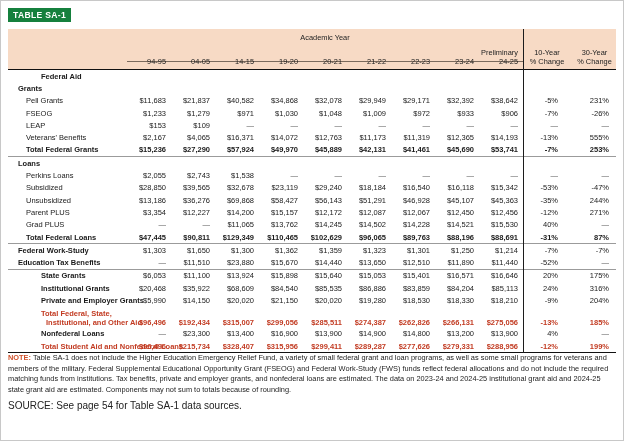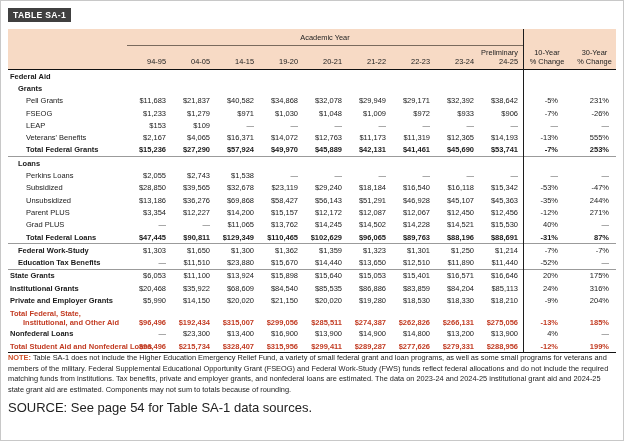--- a/index.html
+++ b/index.html
@@ -3,50 +3,50 @@
 <meta charset="utf-8">
 <style>
   html,body{margin:0;padding:0;}
   body{
     width:624px;height:441px;box-sizing:border-box;overflow:hidden;
     background:#ffffff;border:1px solid #c8c8c8;
     font-family:"Liberation Sans",sans-serif;color:#1a1a1a;
     padding:7px 7px 0 7px;
   }
   .title-row{display:flex;align-items:flex-start;gap:6px;margin-bottom:7px;}
-  .badge{background:#404040;color:#fff;font-weight:bold;font-size:8.6px;
+  .badge{background:#15803d;color:#fff;font-weight:bold;font-size:8.6px;
     padding:2px 5px 2px 5px;letter-spacing:.3px;white-space:nowrap;}
   .title-text{font-size:8.6px;line-height:1.55;color:#222;}
   .table{position:relative;}
   .vdiv{position:absolute;left:515px;top:0;bottom:0;width:1px;background:#1c1c1c;}
   .thead{position:relative;background:#f7dac5;height:40px;border-bottom:1.6px solid #111;}
   .ay{position:absolute;left:119px;width:396px;top:4px;text-align:center;
-      font-size:7.4px;padding-bottom:3px;border-bottom:1px solid #7a6a5d;color:#222;}
+      font-size:7.4px;padding-bottom:19px;border-bottom:1px solid #7a6a5d;color:#222;}
   .cols{position:absolute;left:0;right:0;bottom:3px;display:grid;
       grid-template-columns:119px repeat(9,44px) 48px 47px;align-items:end;}
   .cols .yr{font-size:7.4px;text-align:right;padding-right:5px;color:#222;}
   .cols .pct{font-size:7.4px;text-align:center;line-height:1.25;color:#222;}
   .tbody{border-bottom:1.6px solid #111;}
   .trow{display:grid;grid-template-columns:119px repeat(9,44px) 48px 47px;
       align-items:center;min-height:12.3px;font-size:7.5px;}
   .trow.tall{min-height:20px;align-items:end;padding-bottom:1px;}
   .trow.rule{border-bottom:1px solid #9b9b9b;}
   .lab{white-space:nowrap;line-height:1.2;}
-  .ind0{padding-left:2px;} .ind1{padding-left:10px;} .ind2{padding-left:18px;}
+  .ind0{padding-left:2px;margin-left:31px;} .ind1{padding-left:10px;} .ind2{padding-left:18px;}
   .wrap2{padding-left:5px;text-align:center;}
   .val{text-align:right;padding-right:5px;white-space:nowrap;}
   .val.p10{padding-right:13px;} .val.p30{padding-right:9px;}
   .bold .lab{font-weight:bold;}
   .boldv .val{font-weight:bold;text-align:right;}
   .red{color:#c23b22;}
   .red .lab,.red .val{color:#c23b22;}
   .dash{color:#555;font-weight:normal;}
   .notes{font-size:7.4px;line-height:1.42;color:#222;width:610px;}
   .notes .nlabel{color:#d0512a;font-weight:bold;}
-  .source{margin-top:5px;font-size:13px;color:#222;}
+  .source{margin-top:5px;font-size:10px;color:#222;}
 </style>
 </head>
 <body>
 
 <div class="title-row">
   <span class="badge">TABLE SA-1</span>
 </div>
 
 <div class="table">
   <div class="thead">

